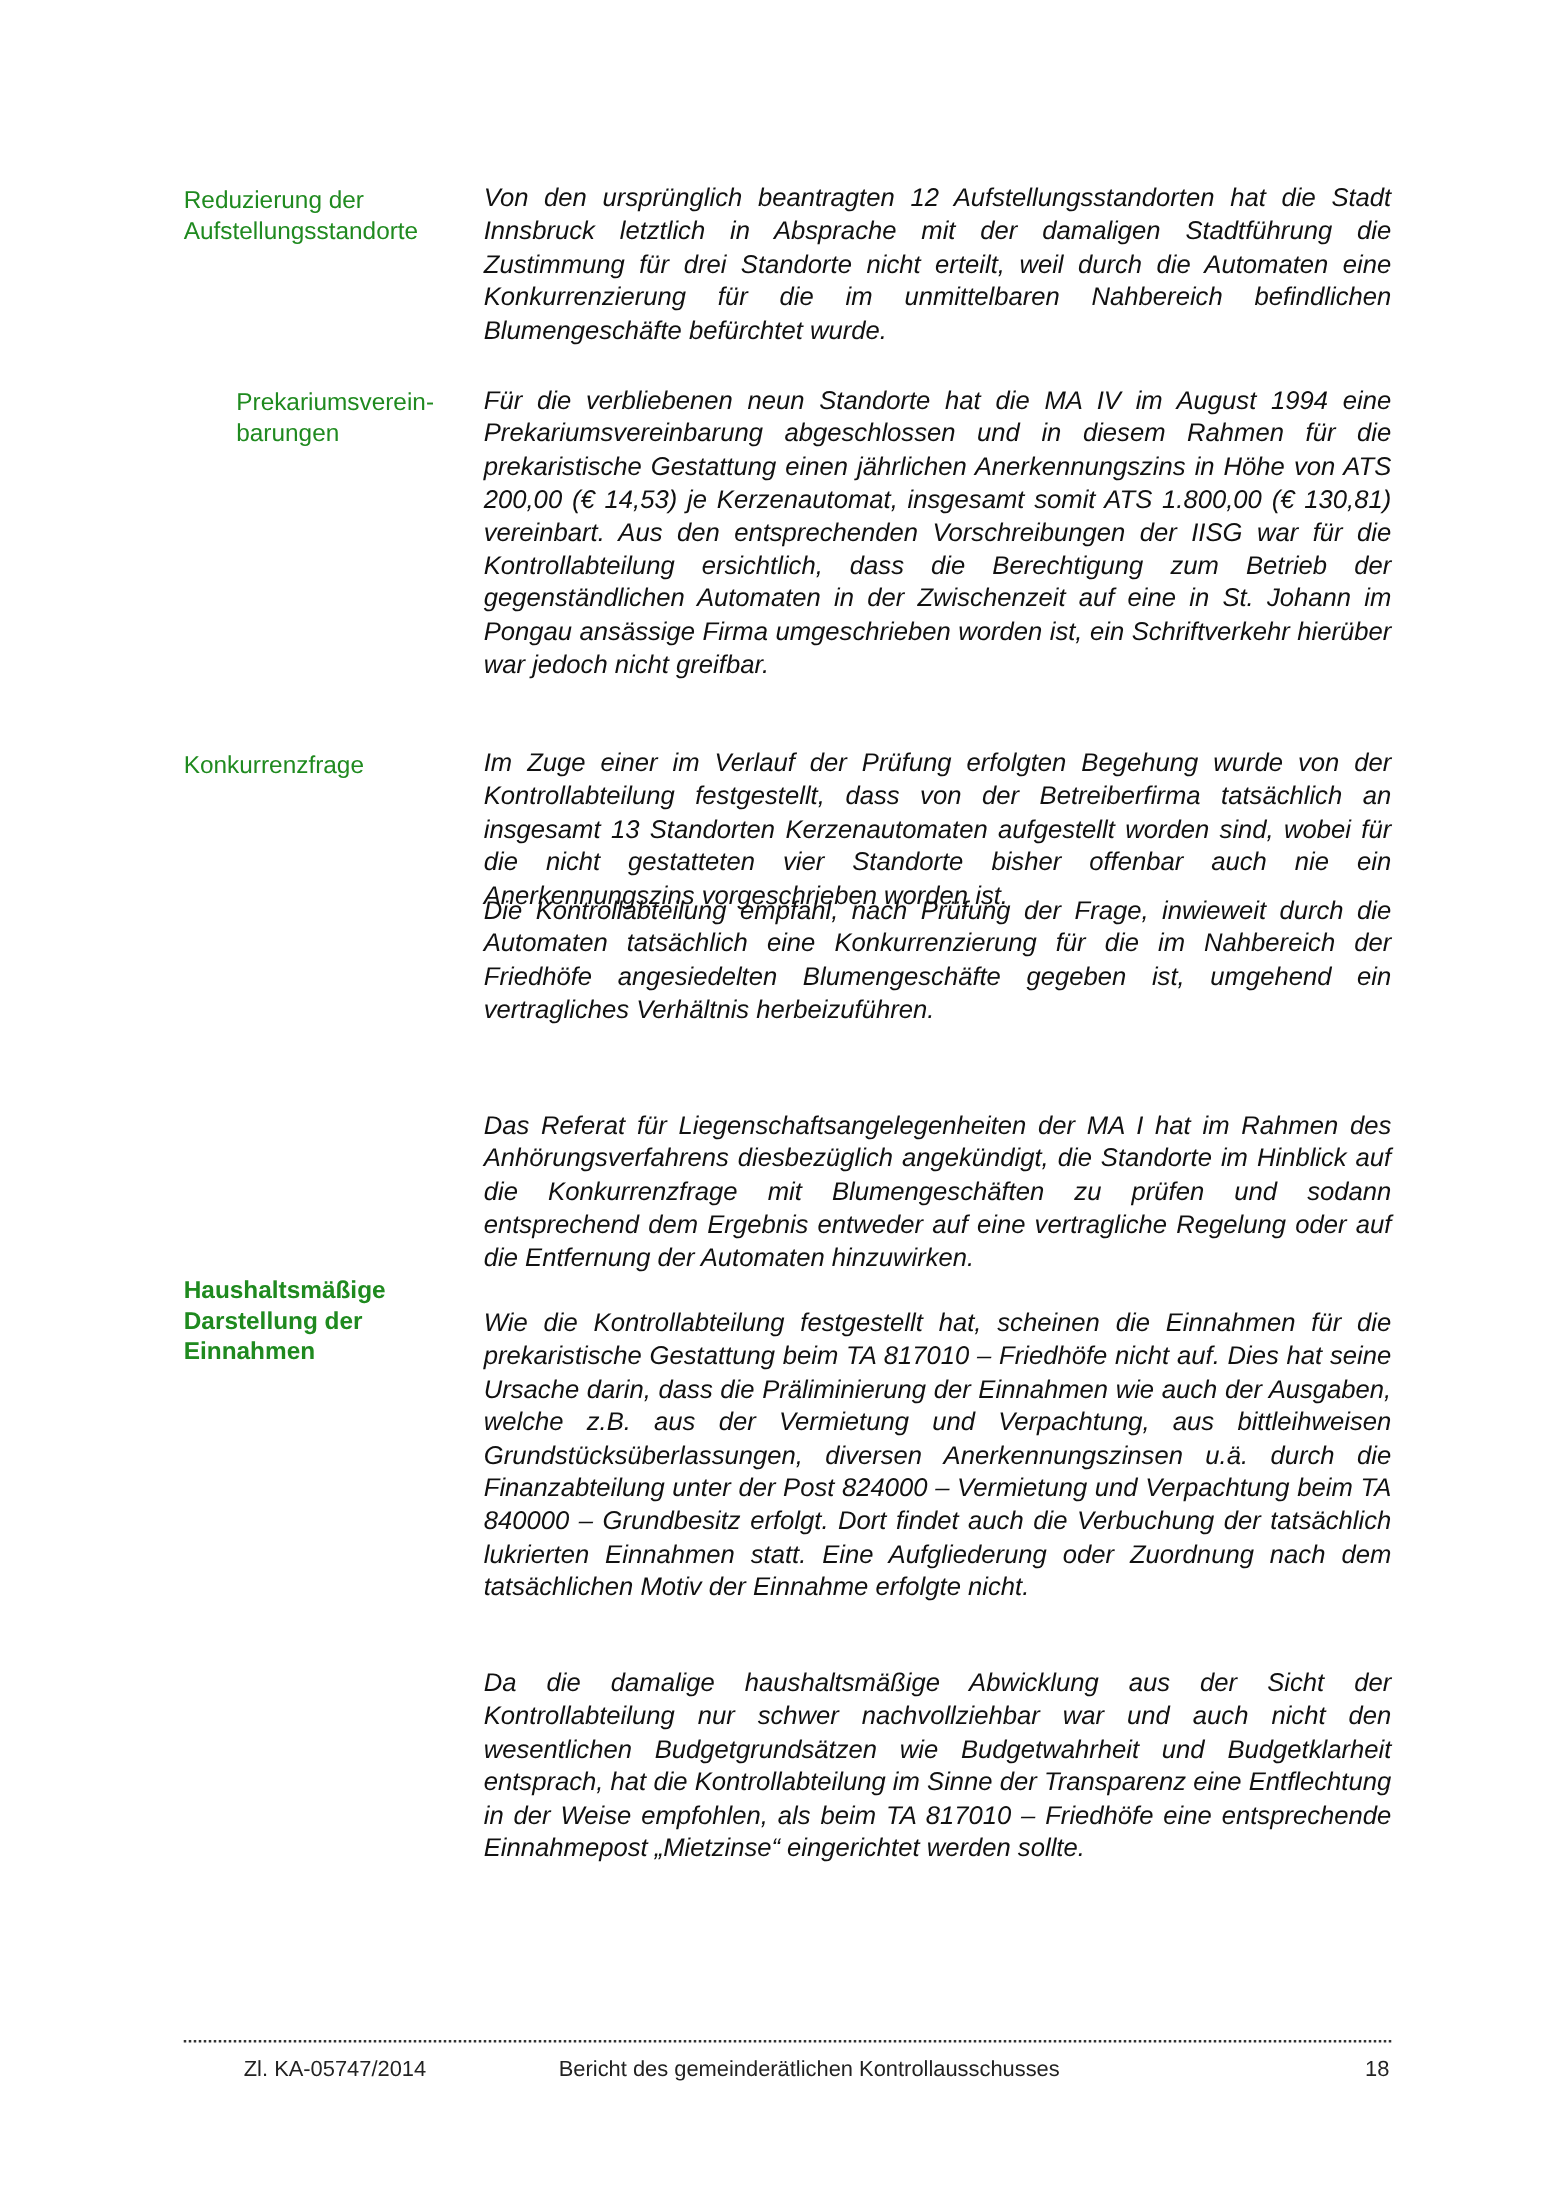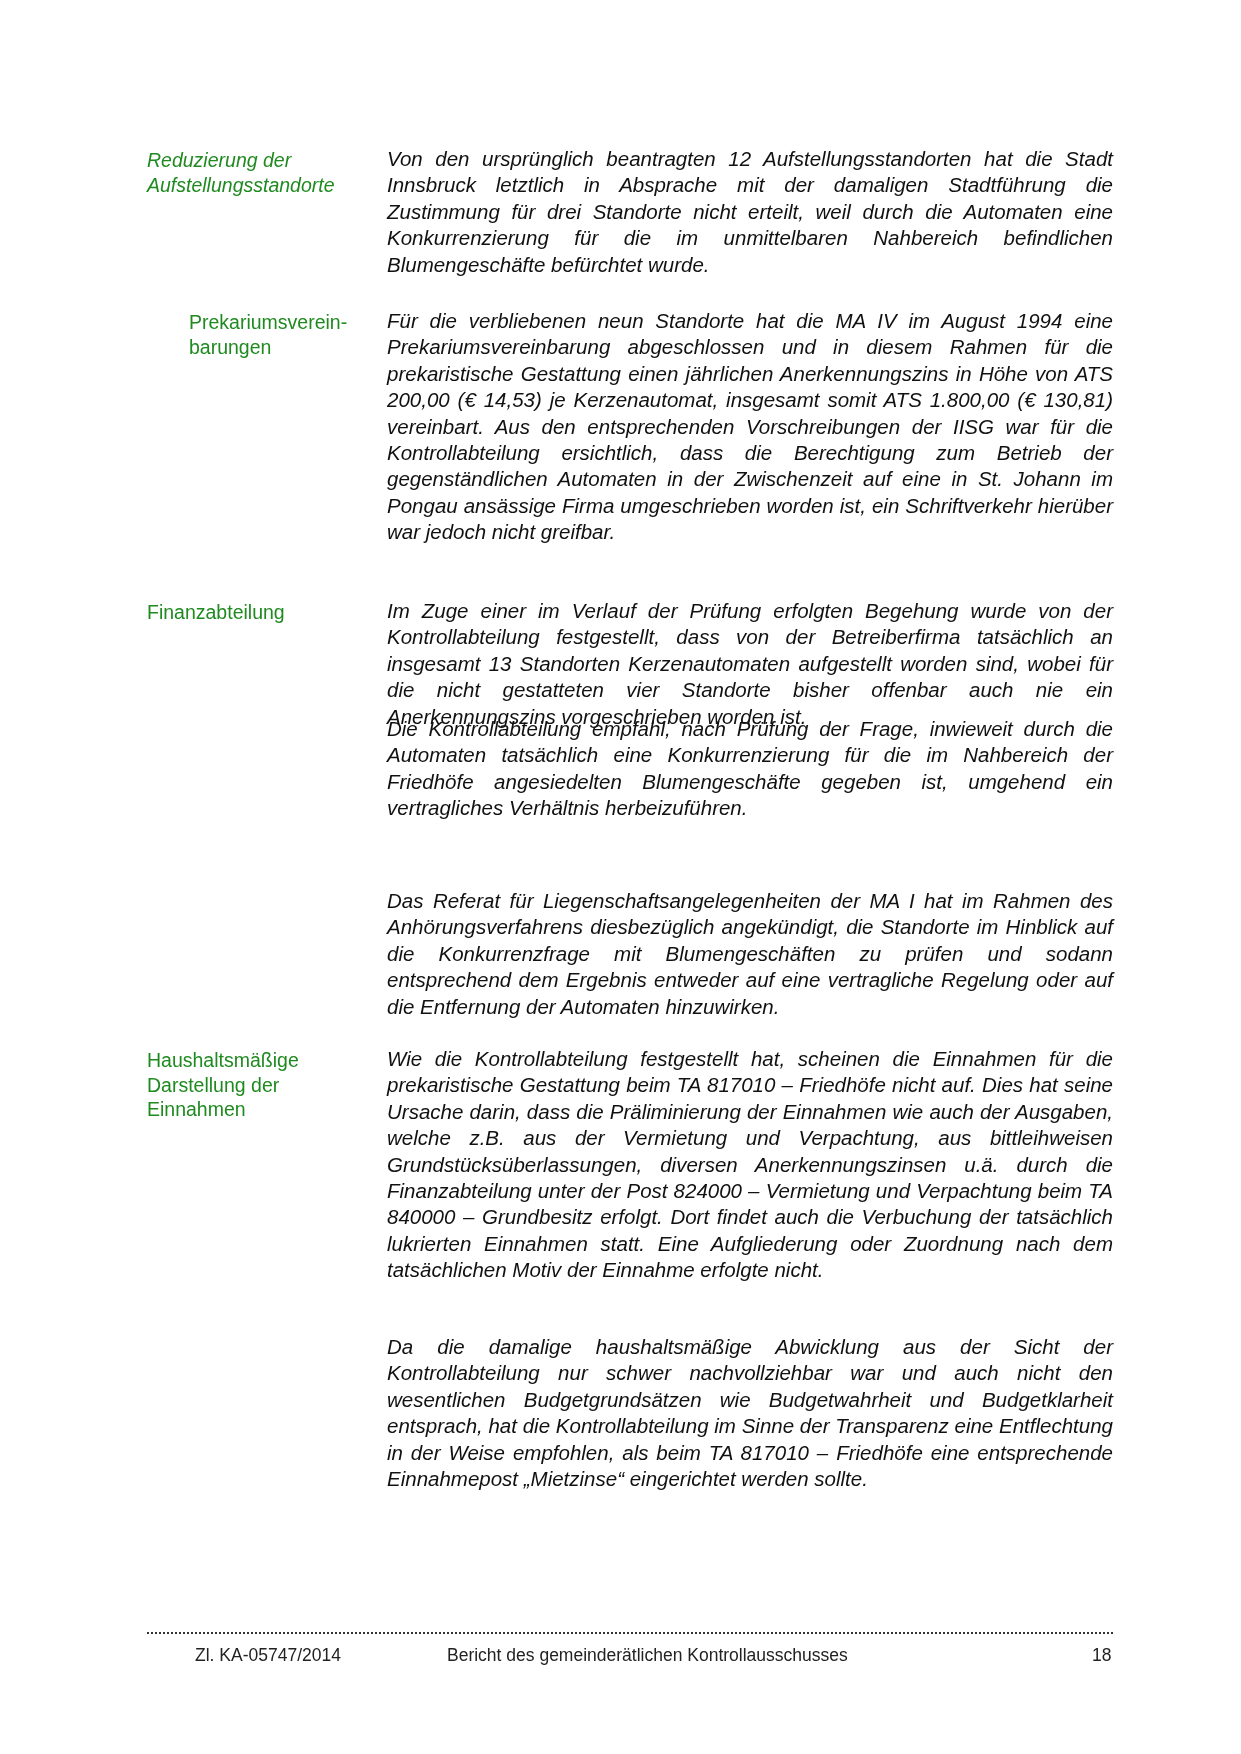--- a/index.html
+++ b/index.html
@@ -9,34 +9,34 @@
            font-size: 19.5px; line-height: 24.5px; }
   .para { position: absolute; left: 387px; width: 726px; font-size: 20.5px;
           line-height: 26.4px; text-align: justify; hyphens: manual; color: #111; font-style: italic; }
   .footer-rule { position: absolute; left: 147px; width: 966px; top: 1628px;
                  height: 4px; border-bottom: 2px dotted #333; }
   .footer { position: absolute; top: 1645px; font-size: 17.5px; color: #222; }
 </style>
 </head>
 <body>
 
-<div class="label" style="top:148px;white-space:pre-line;font-style:italic;">Reduzierung der
+<div class="label" style="top:148px;white-space:pre-line;">Reduzierung der
 Aufstellungsstandorte</div>
 <div class="para" style="top:146px;">Von den ursprünglich beantragten 12 Aufstellungsstandorten hat die Stadt Innsbruck letztlich in Absprache mit der damaligen Stadtführung die Zustimmung für drei Standorte nicht erteilt, weil durch die Automaten eine Konkurrenzierung für die im unmittelbaren Nahbereich befindlichen Blumengeschäfte befürchtet wurde.</div>
 
 <div class="label" style="top:310px;white-space:pre-line;margin-left:42px;">Prekariumsverein-
 barungen</div>
 <div class="para" style="top:308px;">Für die verbliebenen neun Standorte hat die MA IV im August 1994 eine Prekariumsvereinbarung abgeschlossen und in diesem Rahmen für die prekaristische Gestattung einen jährlichen Anerkennungszins in Höhe von ATS 200,00 (€ 14,53) je Kerzenautomat, insgesamt somit ATS 1.800,00 (€ 130,81) vereinbart. Aus den entsprechenden Vorschreibungen der IISG war für die Kontrollabteilung ersichtlich, dass die Berechtigung zum Betrieb der gegenständlichen Automaten in der Zwischenzeit auf eine in St. Johann im Pongau ansässige Firma umgeschrieben worden ist, ein Schriftverkehr hierüber war jedoch nicht greifbar.</div>
 
-<div class="label" style="top:600px;white-space:pre-line;">Finanzabteilung</div>
+<div class="label" style="top:600px;white-space:pre-line;">Konkurrenzfrage</div>
 <div class="para" style="top:598px;">Im Zuge einer im Verlauf der Prüfung erfolgten Begehung wurde von der Kontrollabteilung festgestellt, dass von der Betreiberfirma tatsächlich an insgesamt 13 Standorten Kerzenautomaten aufgestellt worden sind, wobei für die nicht gestatteten vier Standorte bisher offenbar auch nie ein Anerkennungszins vorgeschrieben worden ist.</div>
 <div class="para" style="top:716px;">Die Kontrollabteilung empfahl, nach Prüfung der Frage, inwieweit durch die Automaten tatsächlich eine Konkurrenzierung für die im Nahbereich der Friedhöfe angesiedelten Blumengeschäfte gegeben ist, umgehend ein vertragliches Verhältnis herbeizuführen.</div>
 <div class="para" style="top:888px;">Das Referat für Liegenschaftsangelegenheiten der MA I hat im Rahmen des Anhörungsverfahrens diesbezüglich angekündigt, die Standorte im Hinblick auf die Konkurrenzfrage mit Blumengeschäften zu prüfen und sodann entsprechend dem Ergebnis entweder auf eine vertragliche Regelung oder auf die Entfernung der Automaten hinzuwirken.</div>
 
-<div class="label" style="top:1048px;white-space:pre-line;">Haushaltsmäßige
+<div class="label" style="top:1020px;white-space:pre-line;font-weight:bold;">Haushaltsmäßige
 Darstellung der
 Einnahmen</div>
 <div class="para" style="top:1046px;">Wie die Kontrollabteilung festgestellt hat, scheinen die Einnahmen für die prekaristische Gestattung beim TA 817010 – Friedhöfe nicht auf. Dies hat seine Ursache darin, dass die Präliminierung der Einnahmen wie auch der Ausgaben, welche z.B. aus der Vermietung und Verpachtung, aus bittleihweisen Grundstücksüberlassungen, diversen Anerkennungszinsen u.ä. durch die Finanzabteilung unter der Post 824000 – Vermietung und Verpachtung beim TA 840000 – Grundbesitz erfolgt. Dort findet auch die Verbuchung der tatsächlich lukrierten Einnahmen statt. Eine Aufgliederung oder Zuordnung nach dem tatsächlichen Motiv der Einnahme erfolgte nicht.</div>
 <div class="para" style="top:1334px;">Da die damalige haushaltsmäßige Abwicklung aus der Sicht der Kontrollabteilung nur schwer nachvollziehbar war und auch nicht den wesentlichen Budgetgrundsätzen wie Budgetwahrheit und Budgetklarheit entsprach, hat die Kontrollabteilung im Sinne der Transparenz eine Entflechtung in der Weise empfohlen, als beim TA 817010 – Friedhöfe eine entsprechende Einnahmepost „Mietzinse“ eingerichtet werden sollte.</div>
 
 <div class="footer-rule"></div>
 <div class="footer" style="left:147px;margin-left:48px;">Zl. KA-05747/2014</div>
 <div class="footer" style="left:447px;">Bericht des gemeinderätlichen Kontrollausschusses</div>
 <div class="footer" style="left:1092px;">18</div>
 

